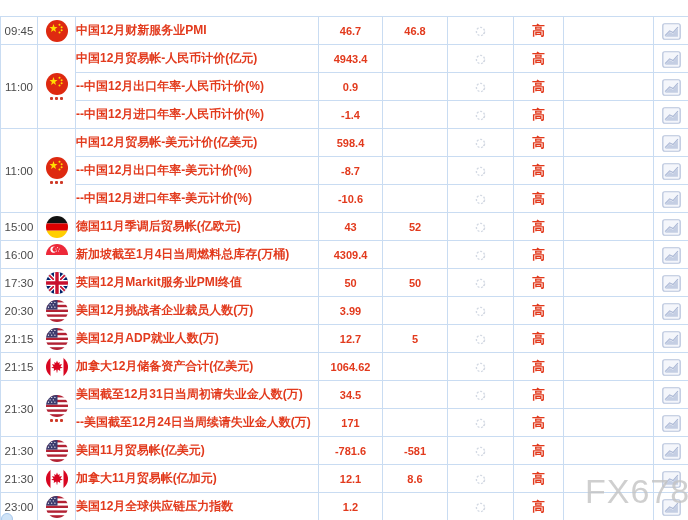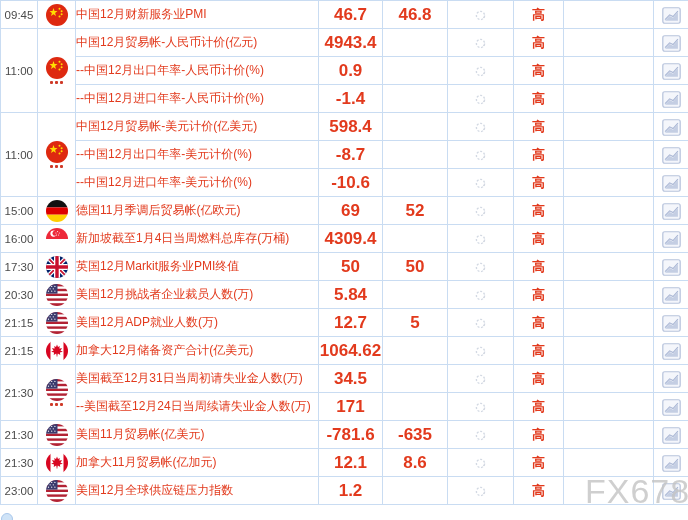--- a/index.html
+++ b/index.html
@@ -3,30 +3,30 @@
 <meta charset="utf-8">
 <style>
   html,body{margin:0;padding:0;}
   body{
     width:688px;height:520px;overflow:hidden;position:relative;
     background:#fff;font-family:"Liberation Sans","DejaVu Sans",sans-serif;
     -webkit-font-smoothing:antialiased;
   }
   table.cal{
     border-collapse:collapse;table-layout:fixed;width:688px;
-    position:absolute;left:0;top:0;
+    position:absolute;left:0;top:16px;
   }
   table.cal td{
     border:1px solid #c9dcf2;height:28px;padding:0;overflow:hidden;
     white-space:nowrap;background:#fff;box-sizing:border-box;
   }
   td.ct{font-size:11.5px;color:#4a4a4a;text-align:center;}
   td.cf{text-align:center;vertical-align:middle;}
-  td.cn{font-size:12px;font-weight:normal;color:#e23a1d;padding-left:8px;text-align:left;}
-  td.cv{font-size:17px;font-weight:bold;color:#e23a1d;text-align:center;}
+  td.cn{font-size:12px;font-weight:bold;color:#e23a1d;padding-left:8px;text-align:left;}
+  td.cv{font-size:11px;font-weight:bold;color:#e23a1d;text-align:center;}
   td.ci{font-size:13px;font-weight:bold;color:#e23a1d;text-align:center;}
   td.cr,td.cc{text-align:center;vertical-align:middle;}
   svg.fl{width:22px;height:22px;display:inline-block;vertical-align:middle;}
   svg.sp{width:15px;height:15px;display:inline-block;vertical-align:middle;}
   svg.ch{width:19px;height:17px;display:inline-block;vertical-align:middle;}
   .dots{display:flex;gap:2px;justify-content:center;margin-top:2px;}
   .dots i{width:3px;height:3px;background:#cf3a28;border-radius:1px;display:block;}
   .wm{
     position:absolute;left:585px;top:472px;font-size:34px;color:#c4c4c4;
     letter-spacing:1px;opacity:.8;pointer-events:none;z-index:5;
@@ -255,21 +255,21 @@
             <use href="#i-ch"></use>
           </svg></td>
   </tr>
 
   <tr>
     <td class="ct">15:00</td>
     <td class="cf"><svg class="fl">
             <use href="#f-de"></use>
           </svg></td>
     <td class="cn">德国11月季调后贸易帐(亿欧元)</td>
-    <td class="cv">69</td>
+    <td class="cv">43</td>
     <td class="cv">52</td>
     <td class="cr"><svg class="sp">
             <use href="#i-sp"></use>
           </svg></td>
     <td class="ci">高</td>
     <td class="cb"></td>
     <td class="cc"><svg class="ch">
             <use href="#i-ch"></use>
           </svg></td>
   </tr>
@@ -309,21 +309,21 @@
             <use href="#i-ch"></use>
           </svg></td>
   </tr>
 
   <tr>
     <td class="ct">20:30</td>
     <td class="cf"><svg class="fl">
             <use href="#f-us"></use>
           </svg></td>
     <td class="cn">美国12月挑战者企业裁员人数(万)</td>
-    <td class="cv">5.84</td>
+    <td class="cv">3.99</td>
     <td class="cv"></td>
     <td class="cr"><svg class="sp">
             <use href="#i-sp"></use>
           </svg></td>
     <td class="ci">高</td>
     <td class="cb"></td>
     <td class="cc"><svg class="ch">
             <use href="#i-ch"></use>
           </svg></td>
   </tr>
@@ -399,21 +399,21 @@
           </svg></td>
   </tr>
 
   <tr>
     <td class="ct">21:30</td>
     <td class="cf"><svg class="fl">
             <use href="#f-us"></use>
           </svg></td>
     <td class="cn">美国11月贸易帐(亿美元)</td>
     <td class="cv">-781.6</td>
-    <td class="cv">-635</td>
+    <td class="cv">-581</td>
     <td class="cr"><svg class="sp">
             <use href="#i-sp"></use>
           </svg></td>
     <td class="ci">高</td>
     <td class="cb"></td>
     <td class="cc"><svg class="ch">
             <use href="#i-ch"></use>
           </svg></td>
   </tr>
 

